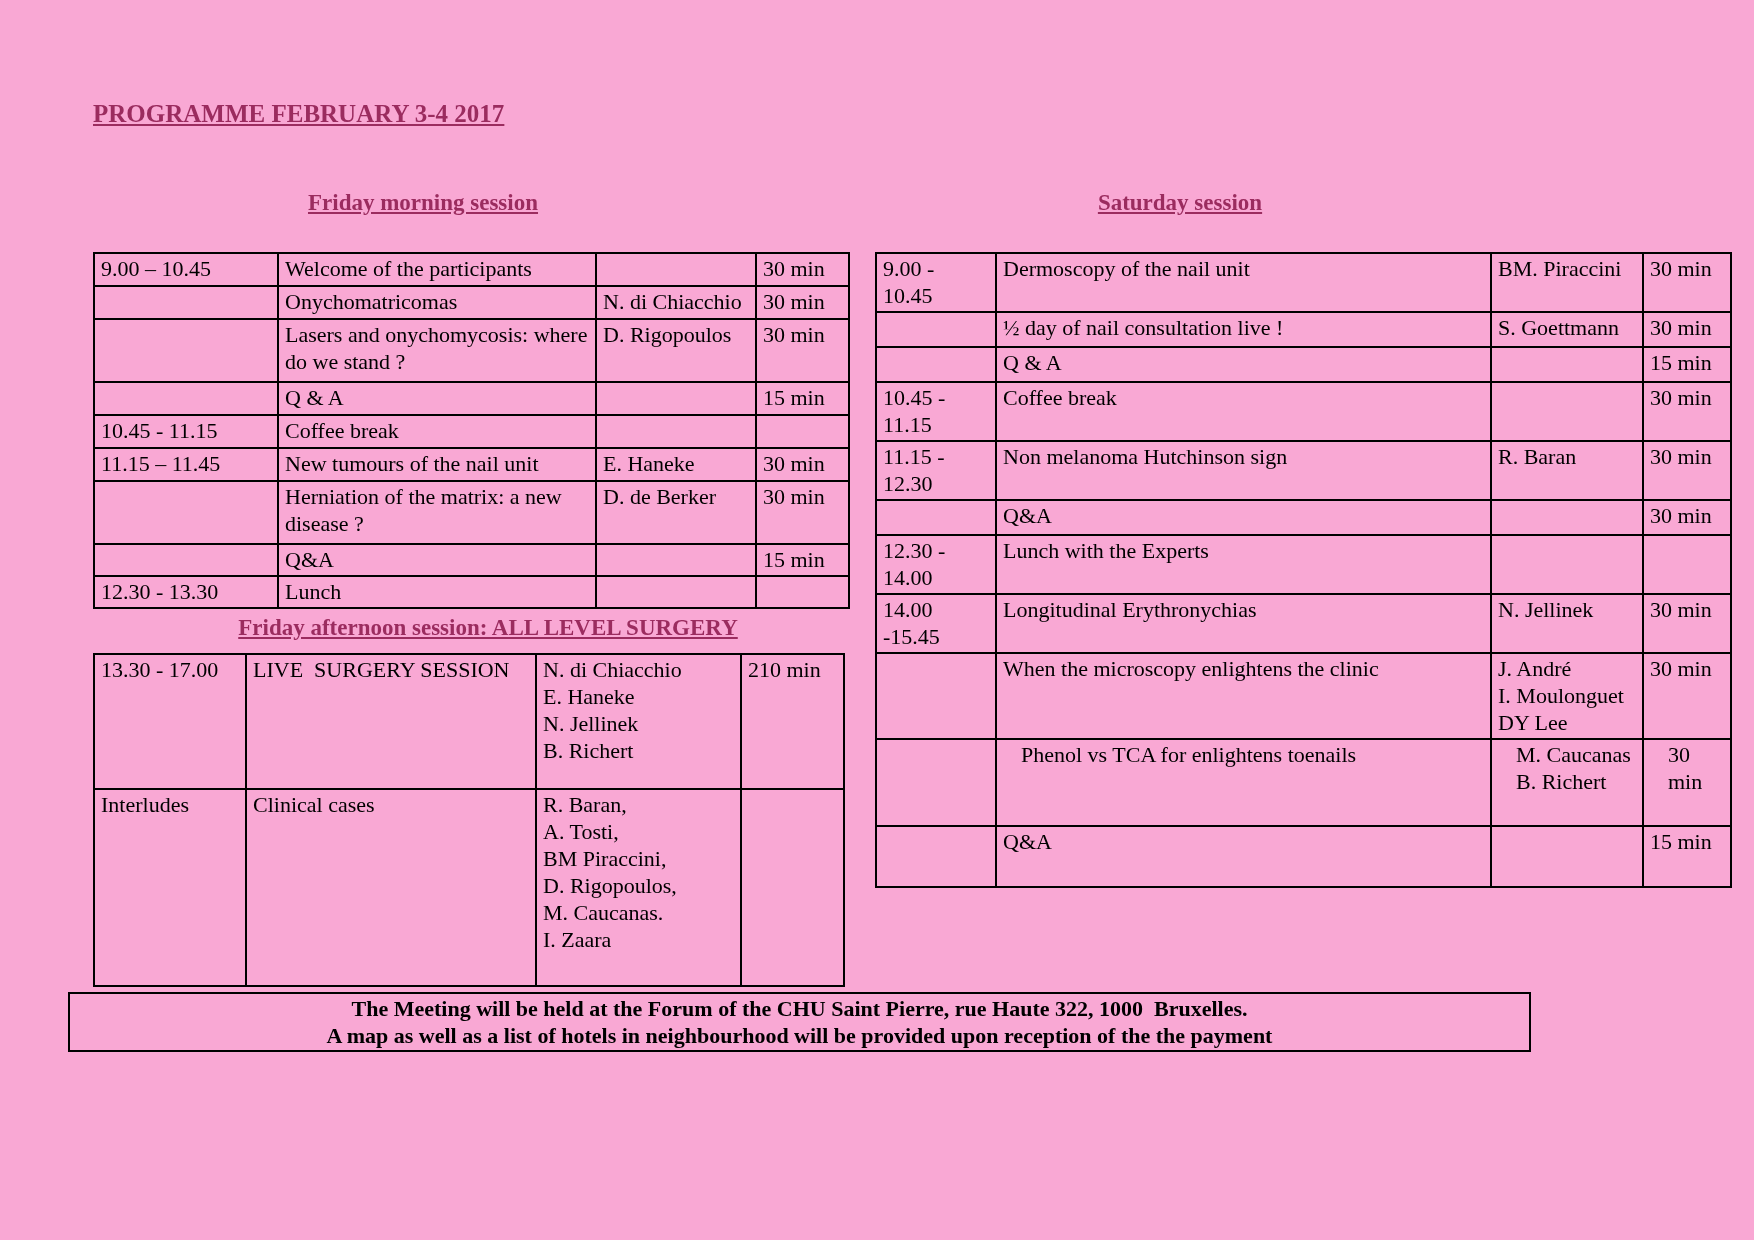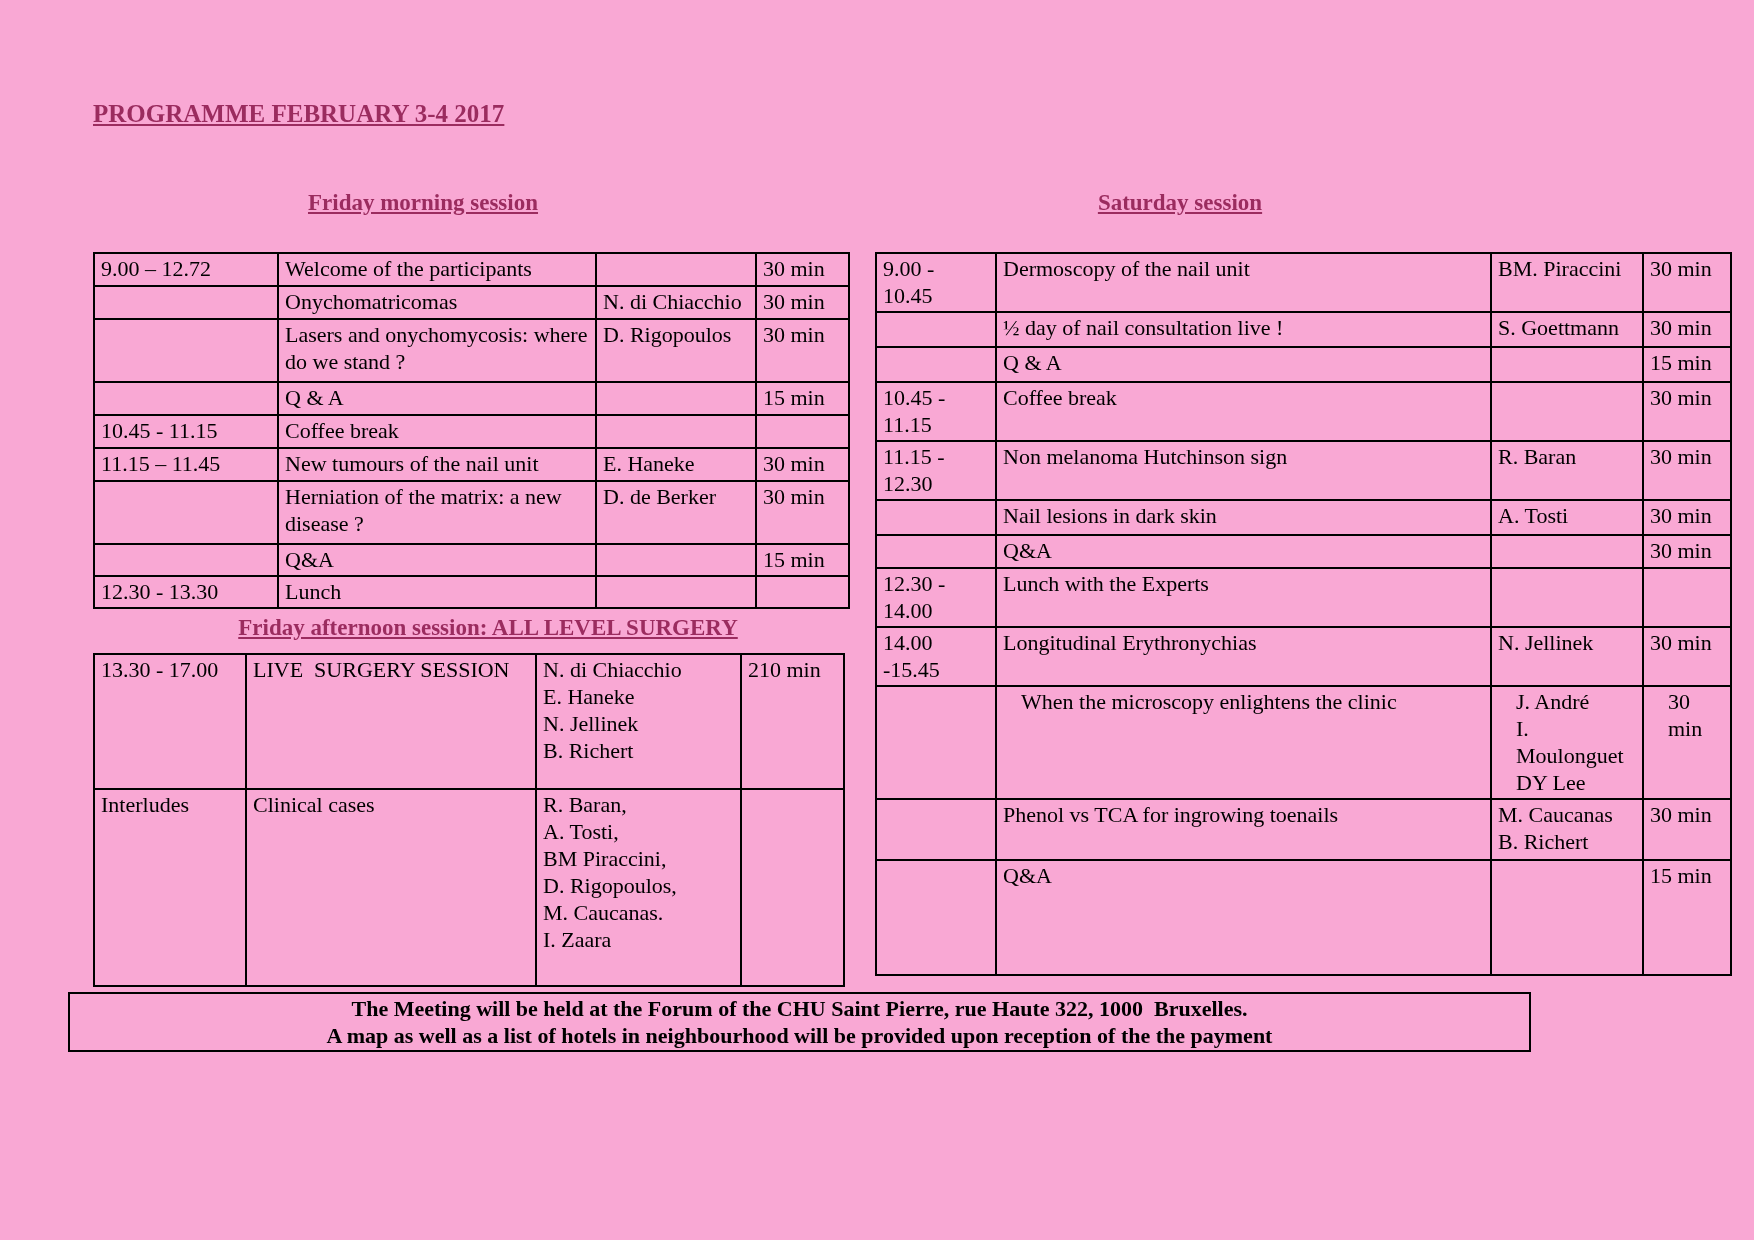--- a/index.html
+++ b/index.html
@@ -94,21 +94,21 @@
 
   <table class="sched" id="fm-table">
     <colgroup>
         <col style="width:184px">
         <col style="width:318px">
         <col style="width:160px">
         <col style="width:93px">
       </colgroup>
     <tbody id="fm-tbody">
         <tr>
-          <td>9.00 – 12.72</td>
+          <td>9.00 – 10.45</td>
           <td>Welcome of the participants</td>
           <td></td>
           <td>30 min</td>
         </tr>
         <tr>
           <td></td>
           <td>Onychomatricomas</td>
           <td>N. di Chiacchio</td>
           <td>30 min</td>
         </tr>
@@ -221,26 +221,20 @@
           <td>30 min</td>
         </tr>
         <tr>
           <td>11.15 - 12.30</td>
           <td>Non melanoma Hutchinson sign</td>
           <td>R. Baran</td>
           <td>30 min</td>
         </tr>
         <tr>
           <td></td>
-          <td>Nail lesions in dark skin</td>
-          <td>A. Tosti</td>
-          <td>30 min</td>
-        </tr>
-        <tr>
-          <td></td>
           <td>Q&amp;A</td>
           <td></td>
           <td>30 min</td>
         </tr>
         <tr>
           <td>12.30 - 14.00</td>
           <td>Lunch with the Experts</td>
           <td></td>
           <td></td>
         </tr>
@@ -253,21 +247,21 @@
         <tr>
           <td></td>
           <td>When the microscopy enlightens the clinic</td>
           <td>J. André
 I. Moulonguet
 DY Lee</td>
           <td>30 min</td>
         </tr>
         <tr>
           <td></td>
-          <td>Phenol vs TCA for ingrowing toenails</td>
+          <td>Phenol vs TCA for enlightens toenails</td>
           <td>M. Caucanas
 B. Richert</td>
           <td>30 min</td>
         </tr>
         <tr>
           <td></td>
           <td>Q&amp;A</td>
           <td></td>
           <td>15 min</td>
         </tr>

